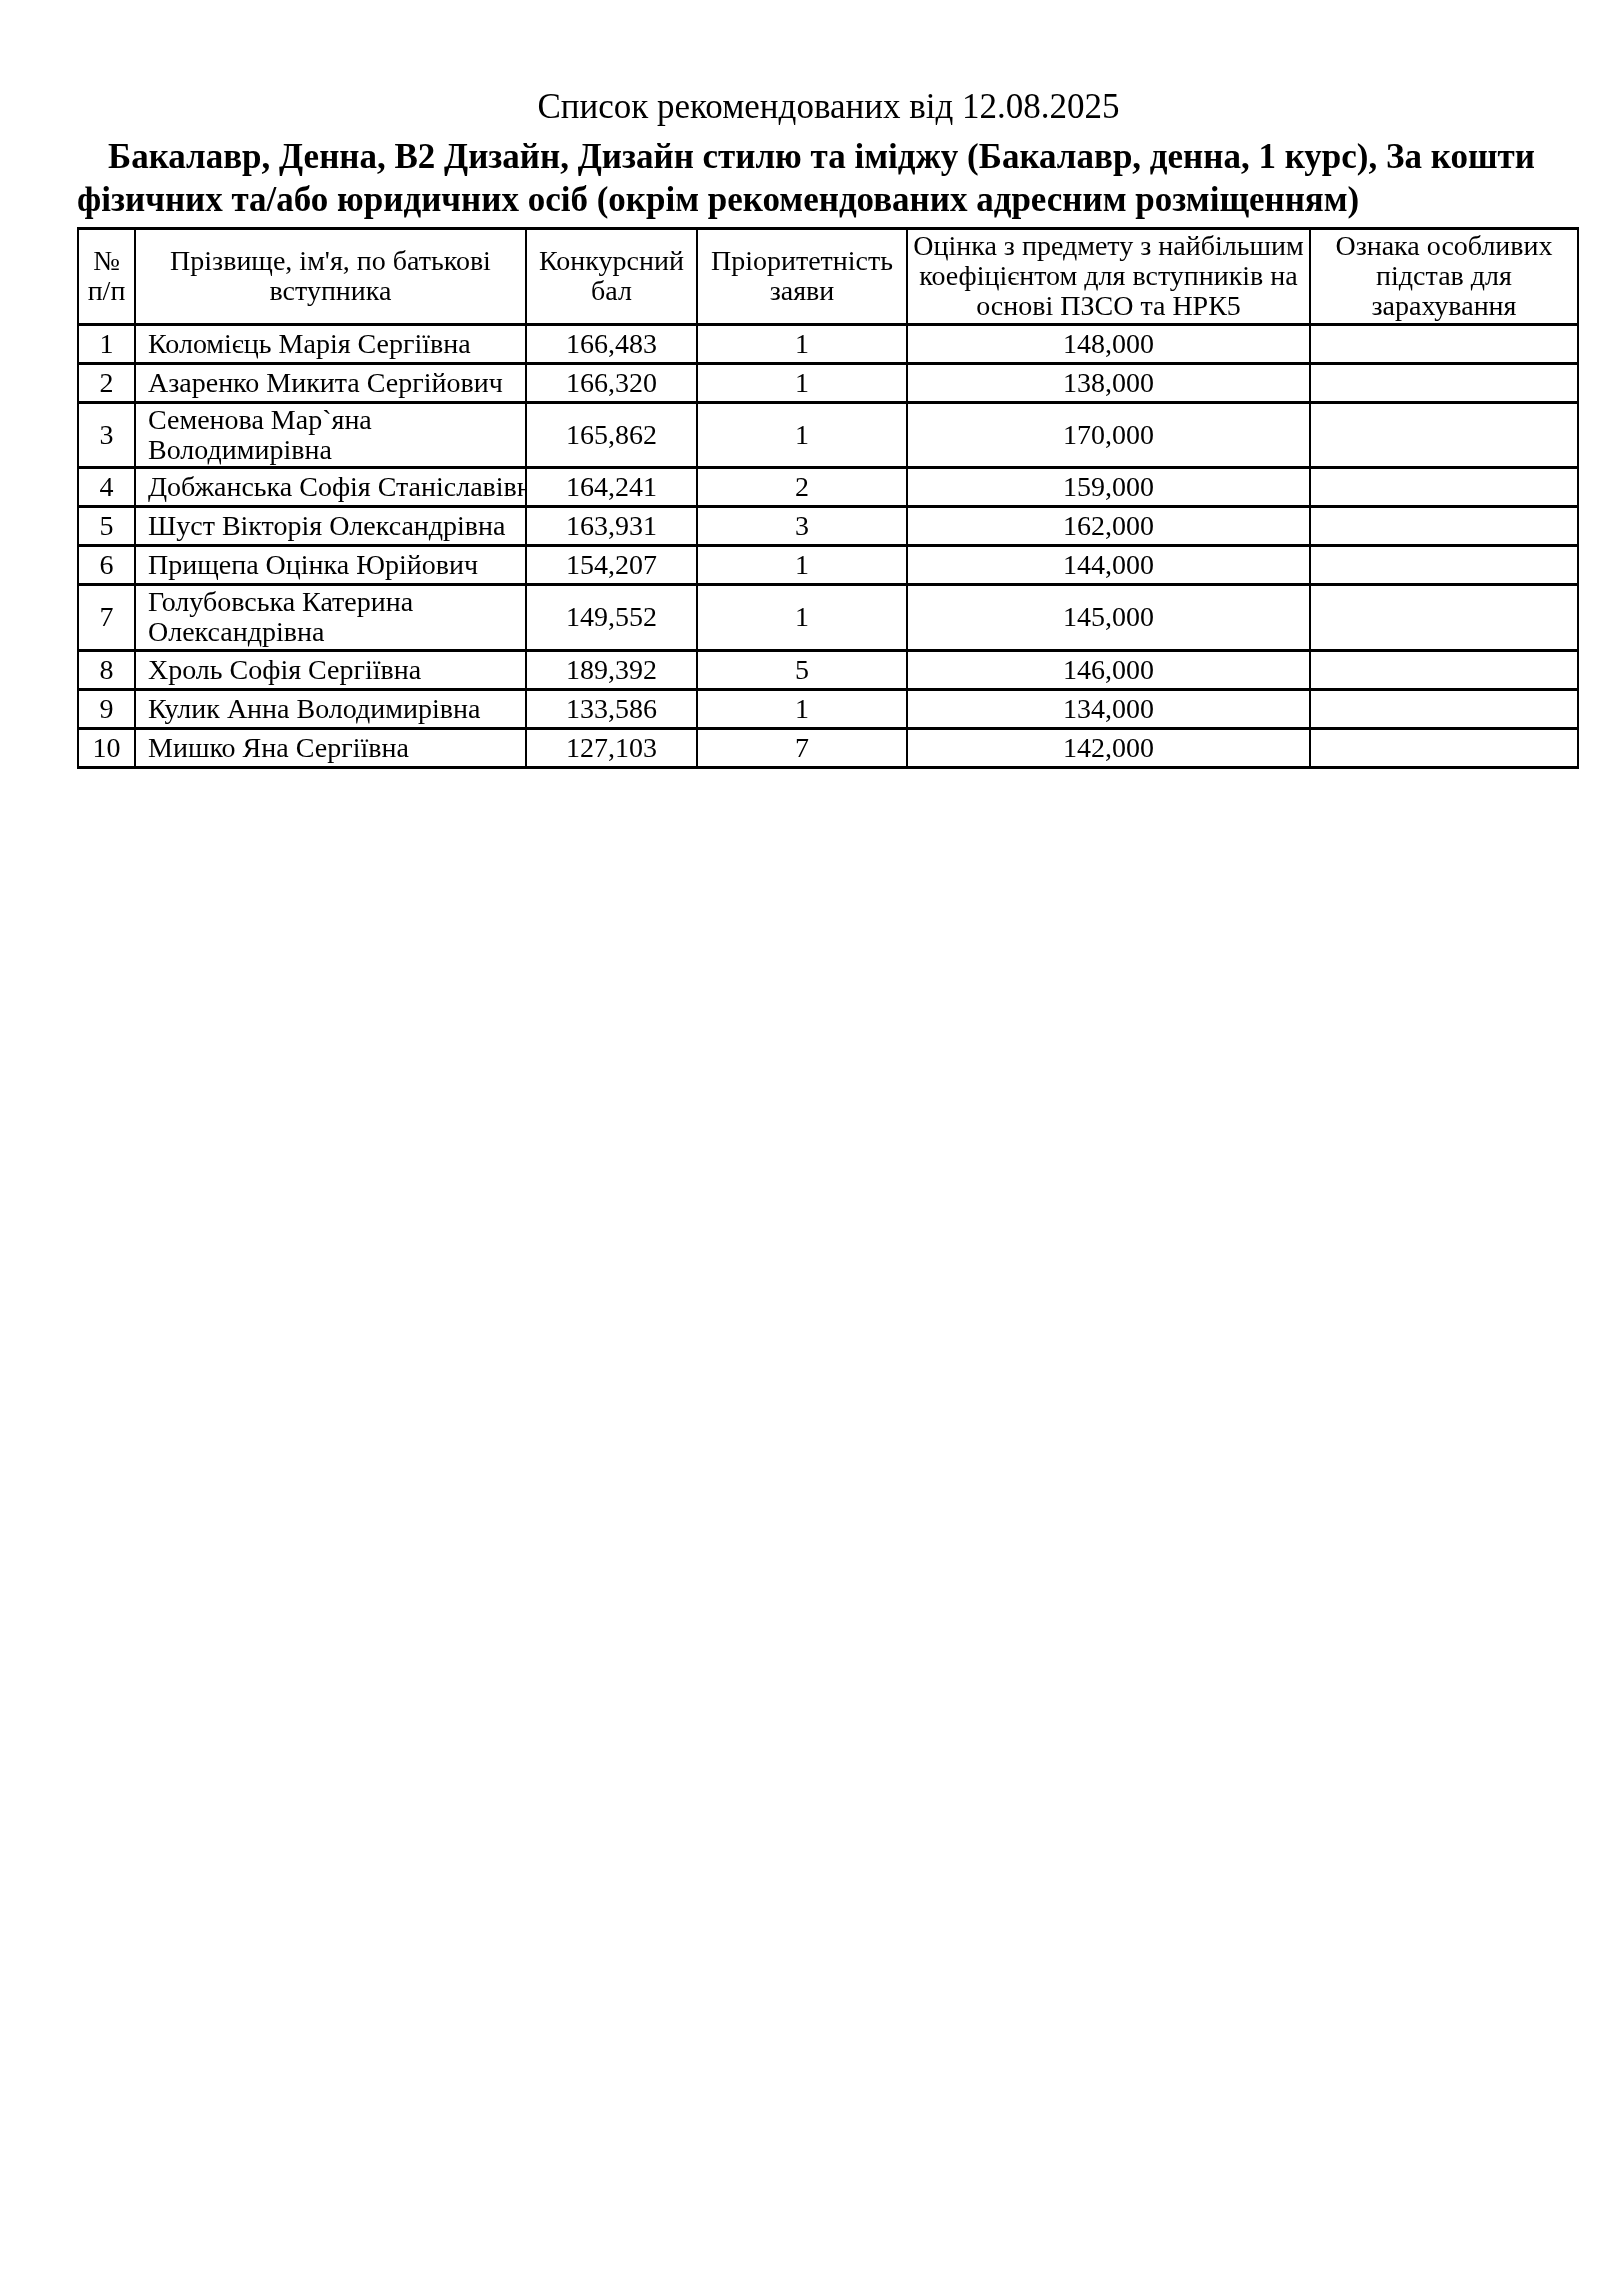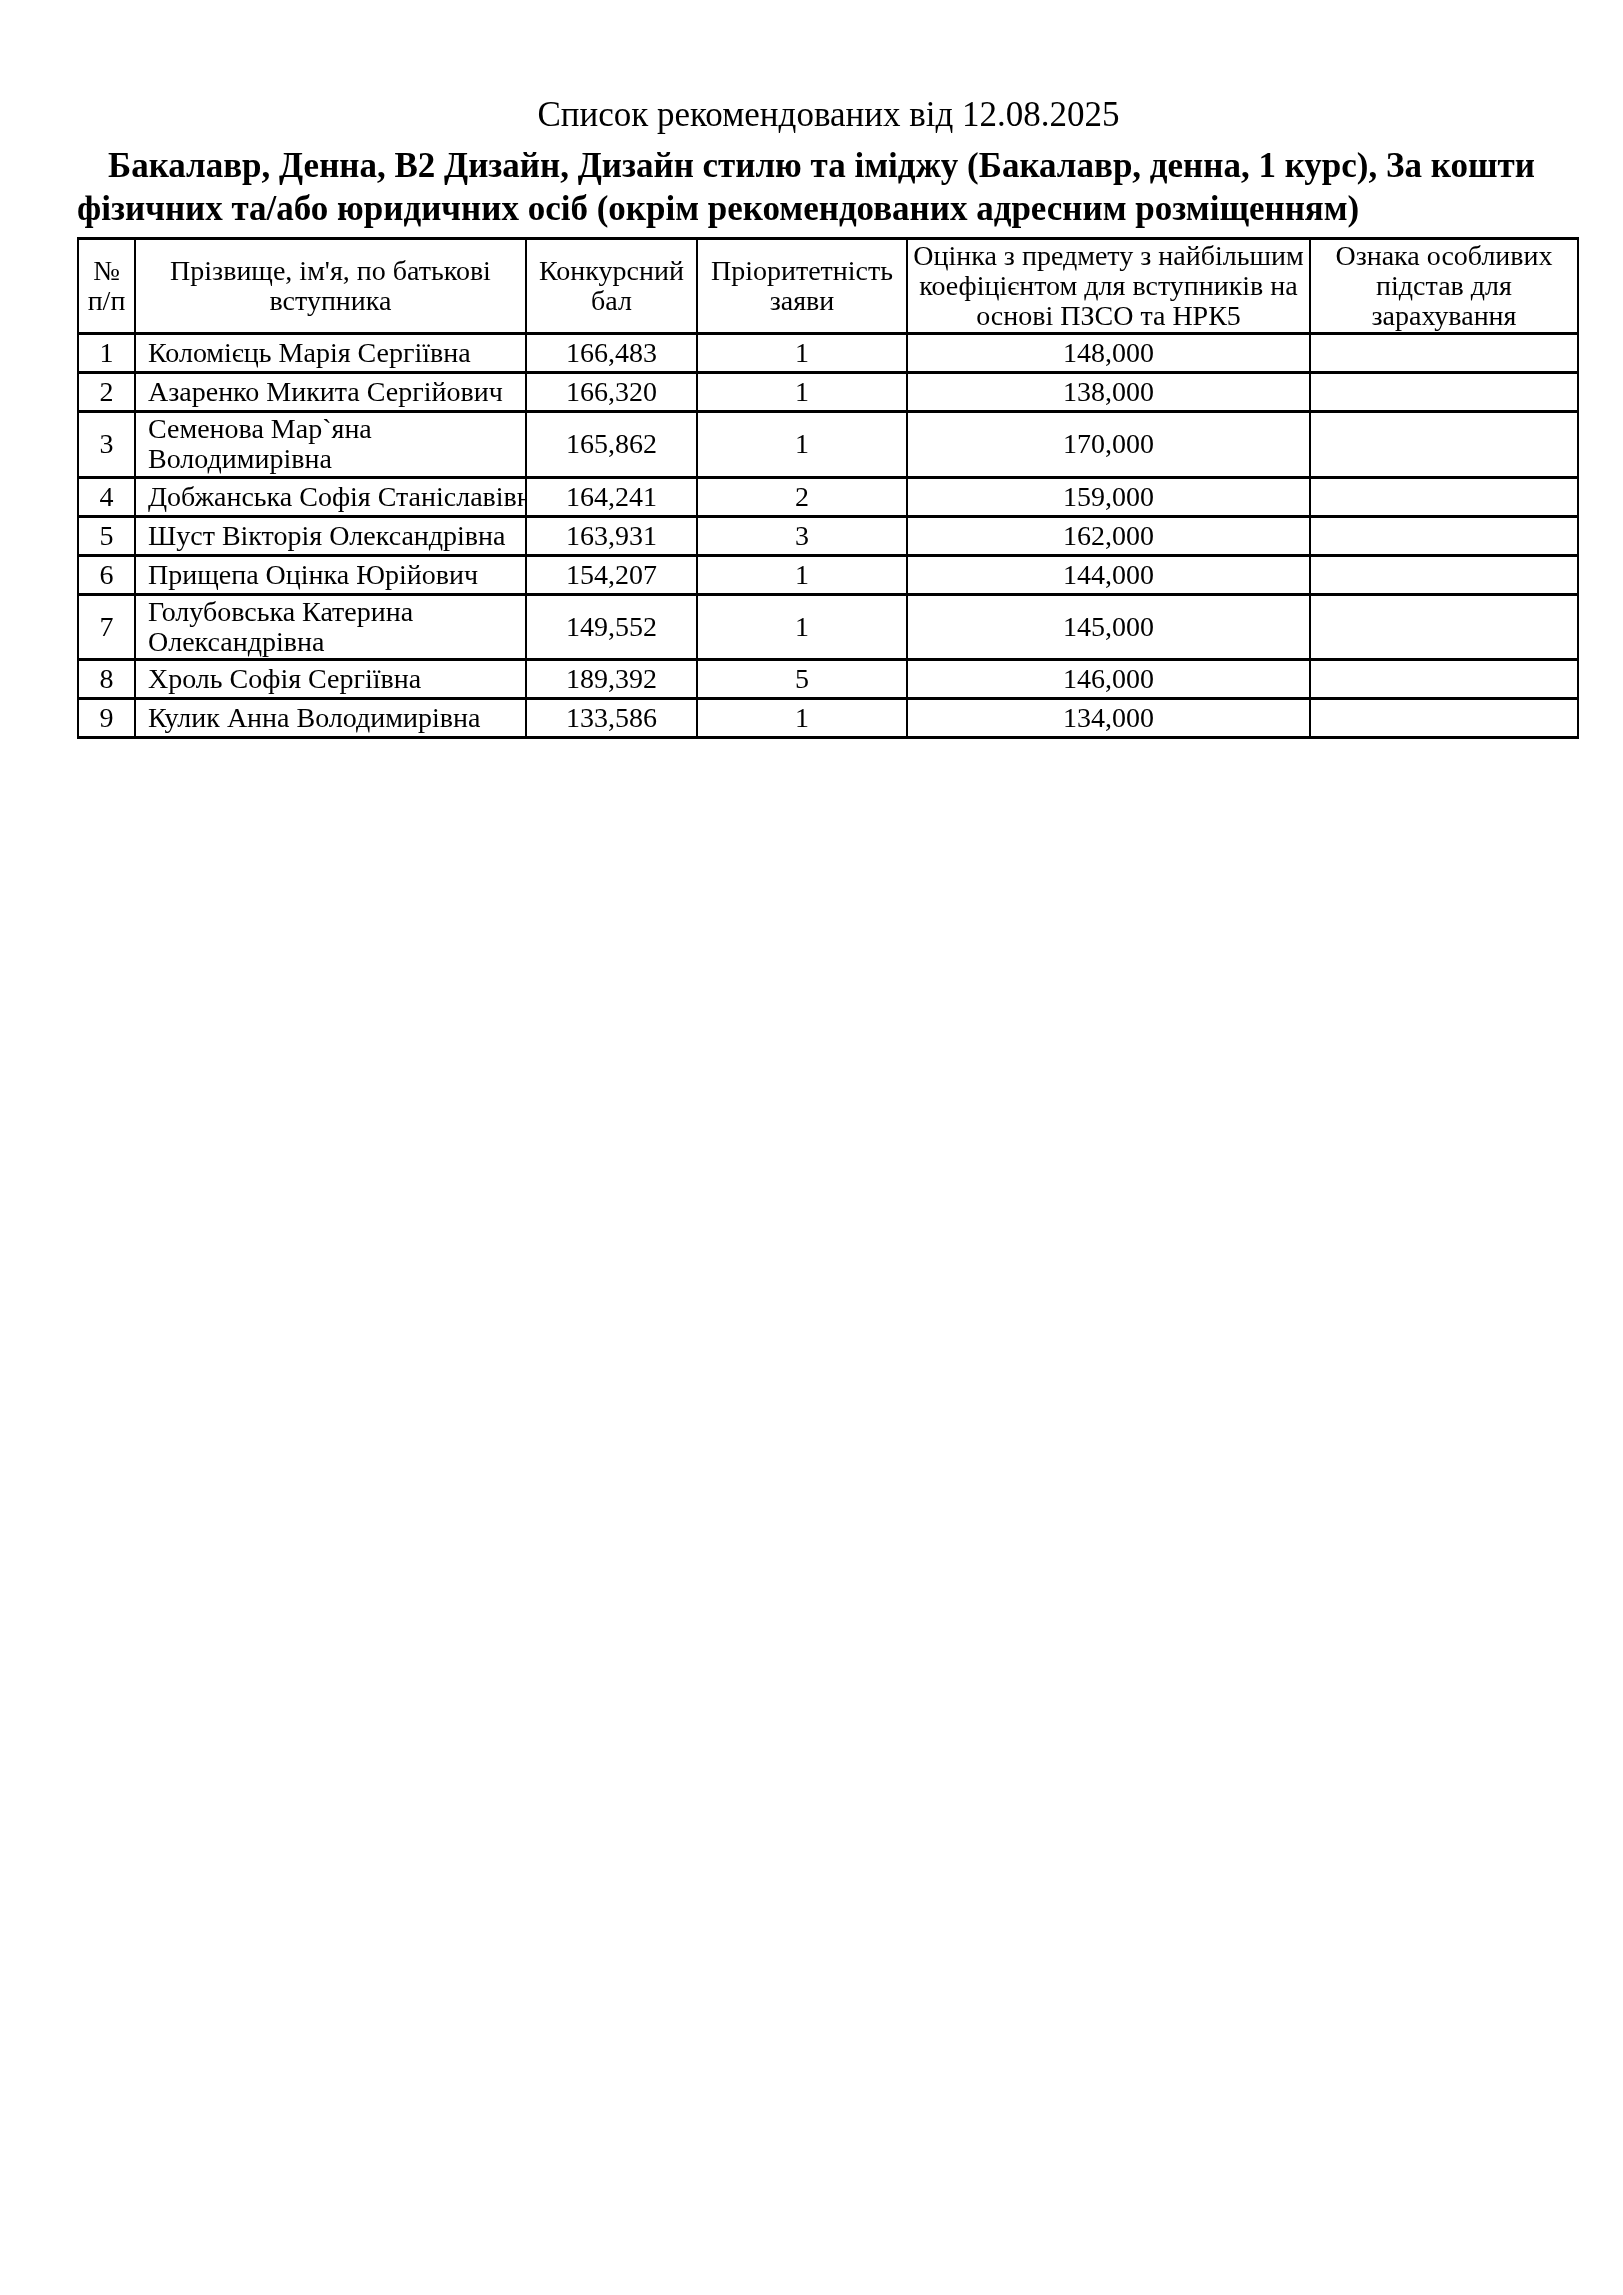--- a/index.html
+++ b/index.html
@@ -7,21 +7,21 @@
     position: relative;
     width: 1623px;
     height: 2295px;
     box-sizing: border-box;
     padding: 85px 43px 0 77px;
     background: #ffffff;
     color: #000000;
     font-family: "Liberation Serif", "DejaVu Serif", serif;
   }
   .doc-title {
-    margin: 8px;
+    margin: 0;
     font-size: 35px;
     font-weight: normal;
     line-height: 43px;
     text-align: center;
     white-space: nowrap;
   }
   .doc-subtitle {
     margin: 6.5px 0 0 0;
     font-size: 35px;
     font-weight: bold;
@@ -157,17 +157,25 @@
         <td class="cell-center"></td>
       </tr>
       <tr class="data-row">
         <td class="cell-center">9</td>
         <td class="cell-name">Кулик Анна Володимирівна</td>
         <td class="cell-center">133,586</td>
         <td class="cell-center">1</td>
         <td class="cell-center">134,000</td>
         <td class="cell-center"></td>
       </tr>
+      <tr class="data-row">
+        <td class="cell-center">10</td>
+        <td class="cell-name">Мишко Яна Сергіївна</td>
+        <td class="cell-center">127,103</td>
+        <td class="cell-center">7</td>
+        <td class="cell-center">142,000</td>
+        <td class="cell-center"></td>
+      </tr>
     </tbody>
   </table>
 
 </div>
 
 
 </body></html>

